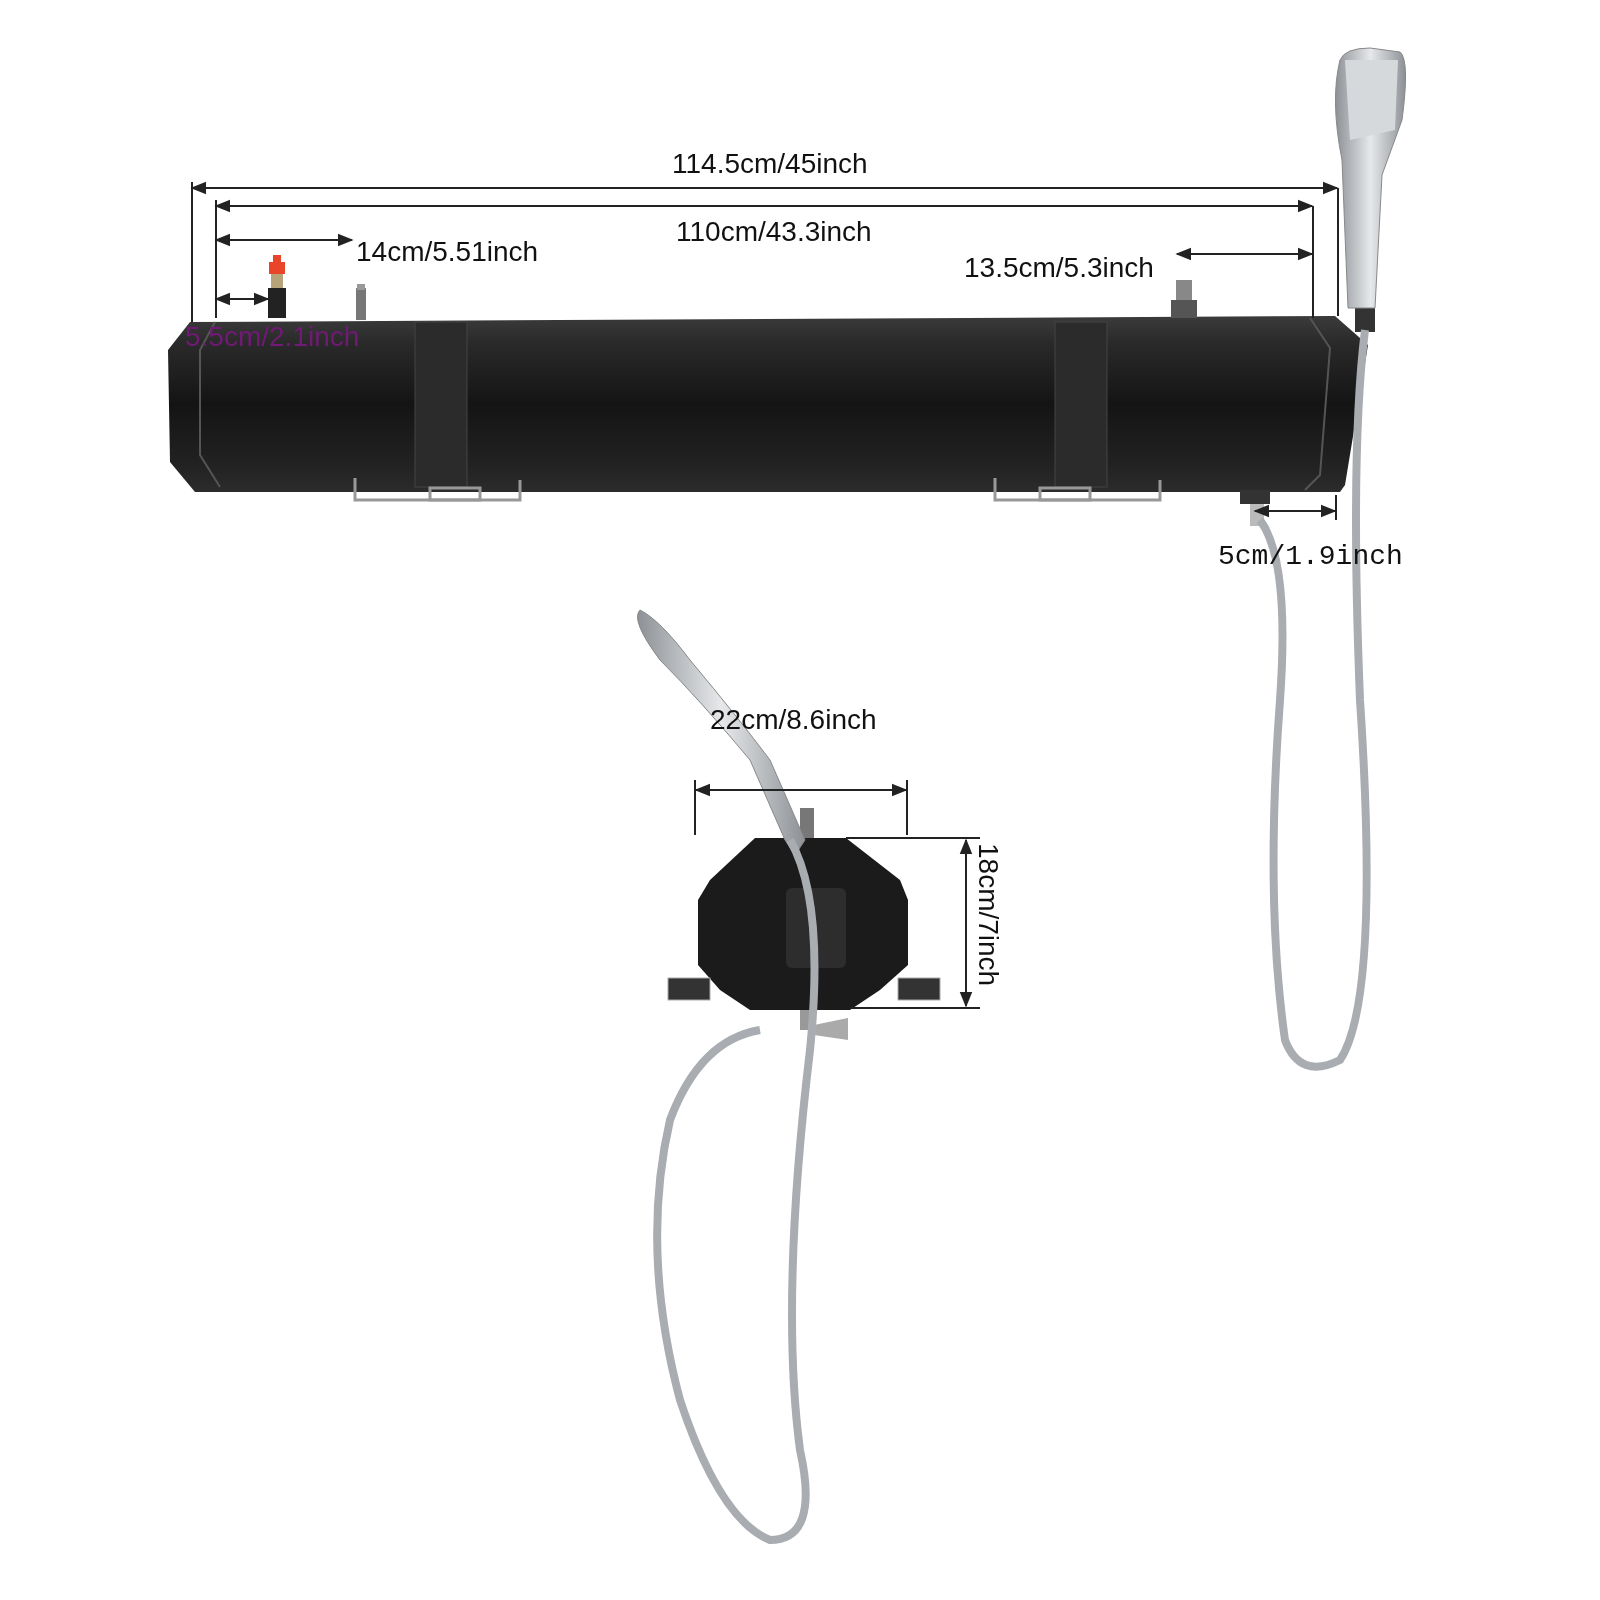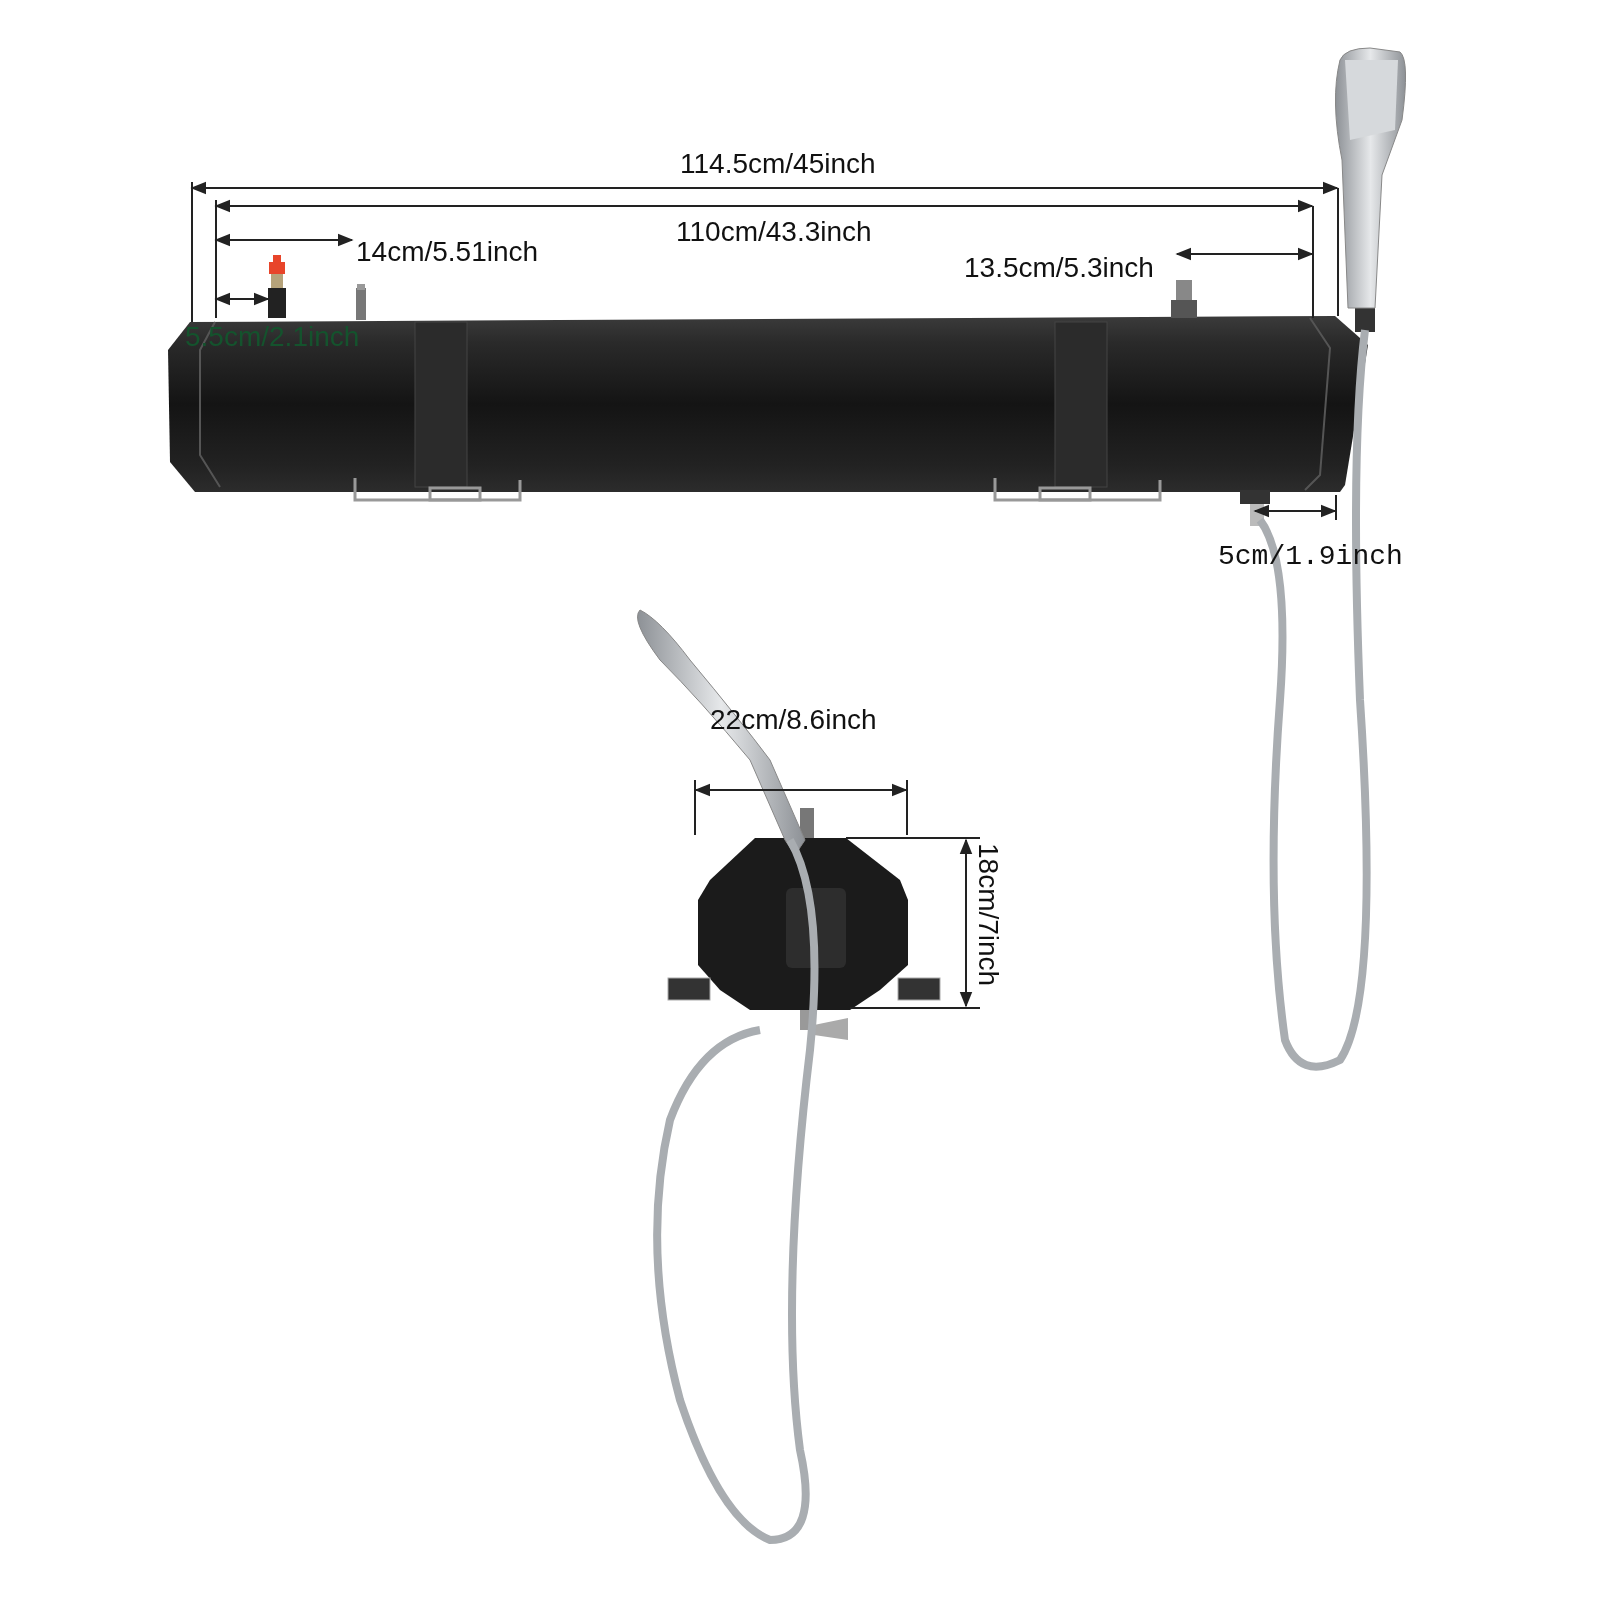--- a/index.html
+++ b/index.html
@@ -1,19 +1,19 @@
 <!DOCTYPE html>
 <html><head>
 <meta charset="utf-8">
 <style>
   html,body{margin:0;padding:0;background:#ffffff;}
   body{width:1600px;height:1600px;position:relative;overflow:hidden;font-family:"Liberation Sans",sans-serif;}
   svg{position:absolute;left:0;top:0;}
   .lbl{position:absolute;font-size:28px;color:#111;white-space:nowrap;line-height:1;}
-  .lbl.white{color:#14532d;}
+  .lbl.white{color:#701a75;}
   .lbl.vert{transform:rotate(90deg);transform-origin:left top;}
 </style>
 </head>
 <body>
 
 <svg width="1600" height="1600" viewBox="0 0 1600 1600">
   <defs>
     <linearGradient id="tankGrad" x1="0" y1="0" x2="0" y2="1">
       <stop offset="0" stop-color="#3b3b3b"></stop>
       <stop offset="0.15" stop-color="#2a2a2a"></stop>
@@ -109,20 +109,20 @@
     <line x1="1336" y1="495" x2="1336" y2="520"></line>
     <line x1="695" y1="780" x2="695" y2="835"></line>
     <line x1="907" y1="780" x2="907" y2="835"></line>
     <line x1="696" y1="790" x2="906" y2="790" marker-start="url(#arr)" marker-end="url(#arr)"></line>
     <line x1="846" y1="838" x2="980" y2="838"></line>
     <line x1="850" y1="1008" x2="980" y2="1008"></line>
     <line x1="966" y1="840" x2="966" y2="1006" marker-start="url(#arr)" marker-end="url(#arr)"></line>
   </g>
 </svg>
 
-<div class="lbl" style="left:672px;top:150px;margin-left:8px;">114.5cm/45inch</div>
+<div class="lbl" style="left:672px;top:150px;">114.5cm/45inch</div>
 <div class="lbl" style="left:676px;top:218px;">110cm/43.3inch</div>
 <div class="lbl" style="left:356px;top:238px;">14cm/5.51inch</div>
 <div class="lbl white" style="left:185px;top:323px;">5.5cm/2.1inch</div>
 <div class="lbl" style="left:964px;top:254px;">13.5cm/5.3inch</div>
 <div class="lbl" style="left:1218px;top:543px;font-family:Liberation Mono, monospace;">5cm/1.9inch</div>
 <div class="lbl" style="left:710px;top:706px;">22cm/8.6inch</div>
 <div class="lbl vert" style="left:1002px;top:843px;">18cm/7inch</div>
 
 </body></html>

